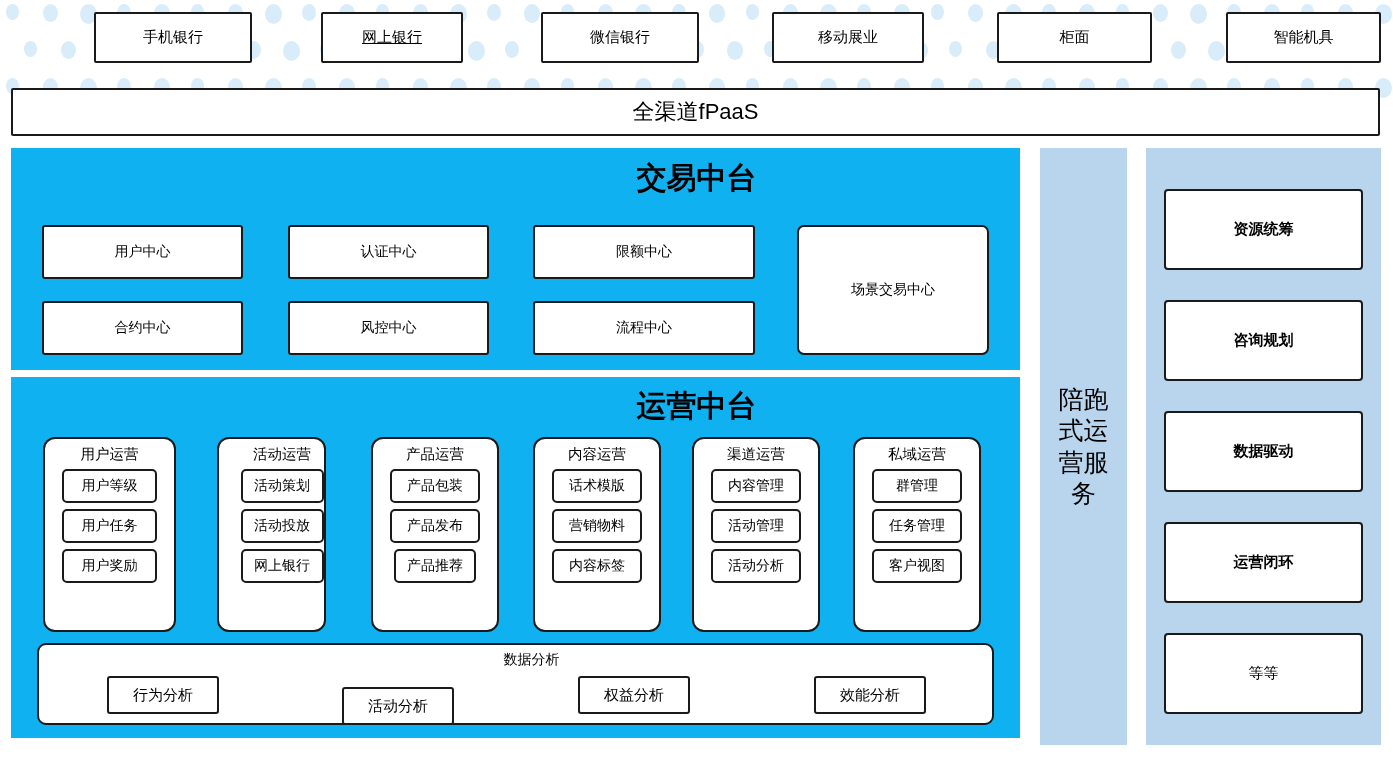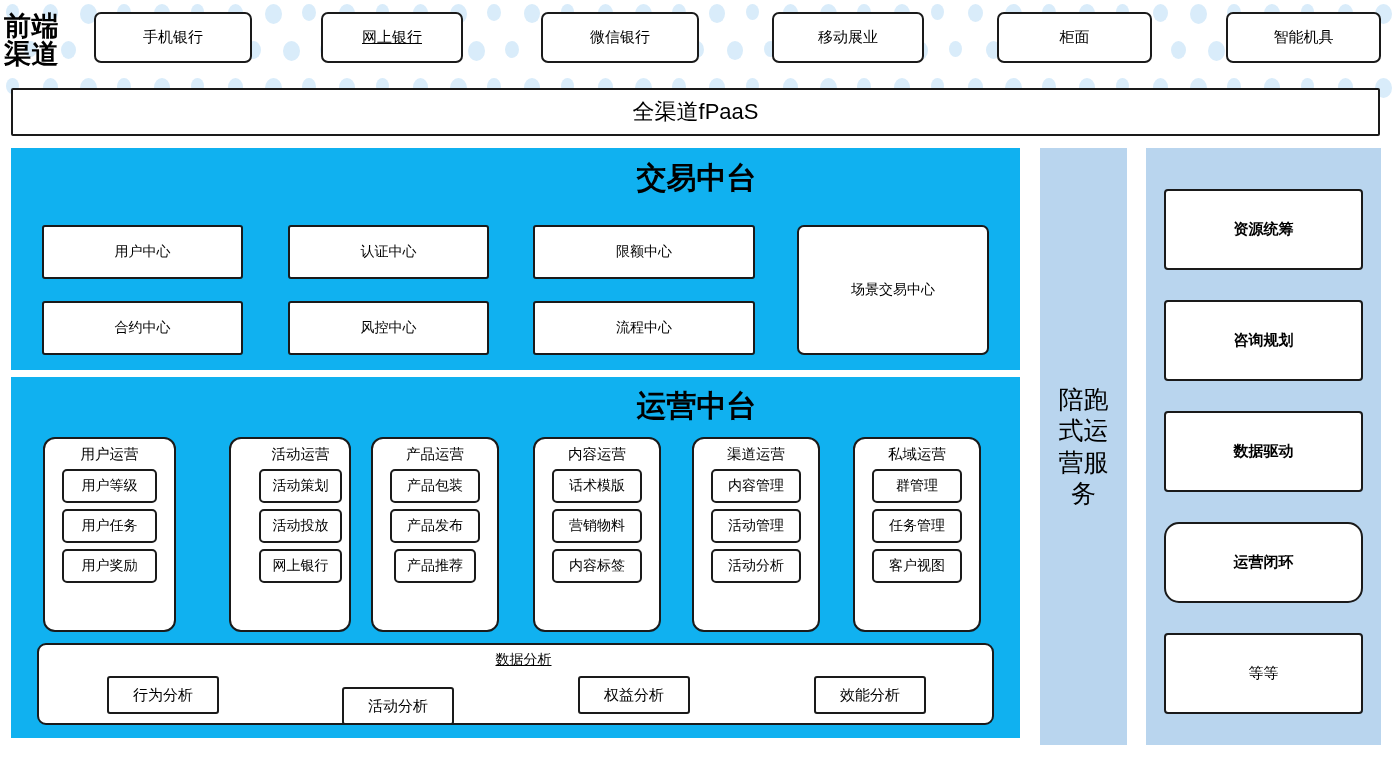--- a/index.html
+++ b/index.html
@@ -65,21 +65,21 @@
     align-items: center;
     justify-content: flex-start;
     text-align: left;
     white-space: pre-line;
   }
 
   .channel-box {
     top: 12px;
     height: 51px;
     font-size: 15px;
-    border-radius: 7px;
+    border-radius: 2px;
   }
 
   
   #fpaas-bar {
     left: 11px;
     top: 88px;
     width: 1369px;
     height: 48px;
     font-size: 22px;
     border-radius: 2px;
@@ -159,25 +159,24 @@
     top: 643px;
     width: 957px;
     height: 82px;
     background: #ffffff;
     border: 2.2px solid #1a1a1a;
     border-radius: 9px;
   }
   #data-analysis-title {
     position: absolute;
     top: 6px;
-    left: 8px;
+    left: 16px;
     width: 100%;
     text-align: center;
     font-size: 14px;
-    text-decoration: underline;
   }
   .analysis-item {
     position: absolute;
     top: 31px;
     width: 112px;
     height: 38px;
     border: 2.2px solid #1a1a1a;
     border-radius: 3px;
     background: #fff;
     font-size: 15px;
@@ -383,22 +382,20 @@
     <div class="bg-dot" style="left: 1171px; top: 115px; width: 15px; height: 18px; background: rgb(217, 236, 250);"></div>
     <div class="bg-dot" style="left: 1208px; top: 115px; width: 17px; height: 20px; background: rgb(217, 236, 250);"></div>
     <div class="bg-dot" style="left: 1245px; top: 115px; width: 14px; height: 17px; background: rgb(217, 236, 250);"></div>
     <div class="bg-dot" style="left: 1282px; top: 115px; width: 16px; height: 19px; background: rgb(217, 236, 250);"></div>
     <div class="bg-dot" style="left: 1319px; top: 115px; width: 13px; height: 16px; background: rgb(217, 236, 250);"></div>
     <div class="bg-dot" style="left: 1356px; top: 115px; width: 15px; height: 18px; background: rgb(217, 236, 250);"></div>
   </div>
 
 <div id="page-root">
 
-  <div id="front-channel-label">前端
-渠道</div>
 
   <div id="channel-boxes">
       <div class="wbox channel-box" style="left: 94px; width: 158px;">手机银行</div>
       <div class="wbox channel-box" style="left: 321px; width: 142px; text-decoration: underline;">网上银行</div>
       <div class="wbox channel-box" style="left: 541px; width: 158px;">微信银行</div>
       <div class="wbox channel-box" style="left: 772px; width: 152px;">移动展业</div>
       <div class="wbox channel-box" style="left: 997px; width: 155px;">柜面</div>
       <div class="wbox channel-box" style="left: 1226px; width: 155px;">智能机具</div>
     </div>
 
@@ -418,21 +415,21 @@
 
   <div class="cyan-block" id="ops-platform"></div>
   <div class="platform-title" id="ops-title">运营中台</div>
   <div id="ops-columns">
       <div class="ops-col" style="left: 43px; width: 133px;">
         <div class="ops-col-title">用户运营</div>
         <div class="ops-item" style="width: 95px;">用户等级</div>
         <div class="ops-item" style="width: 95px;">用户任务</div>
         <div class="ops-item" style="width: 95px;">用户奖励</div>
       </div>
-      <div class="ops-col" style="left: 229px; width: 122px; padding-left: 21px;">
+      <div class="ops-col" style="left: 217px; width: 109px; padding-left: 21px;">
         <div class="ops-col-title">活动运营</div>
         <div class="ops-item" style="width: 83px;">活动策划</div>
         <div class="ops-item" style="width: 83px;">活动投放</div>
         <div class="ops-item" style="width: 83px;">网上银行</div>
       </div>
       <div class="ops-col" style="left: 371px; width: 128px;">
         <div class="ops-col-title">产品运营</div>
         <div class="ops-item" style="width: 90px;">产品包装</div>
         <div class="ops-item" style="width: 90px;">产品发布</div>
         <div class="ops-item" style="width: 82px;">产品推荐</div>
@@ -468,17 +465,17 @@
   </div>
 
   <div id="service-column">
     <div id="service-column-label">陪跑式运营服务</div>
   </div>
 
   <div id="value-panel">
       <div class="value-box" style="top: 41px;">资源统筹</div>
       <div class="value-box" style="top: 152px;">咨询规划</div>
       <div class="value-box" style="top: 263px;">数据驱动</div>
-      <div class="value-box" style="top: 374px; border-radius: 15px;">运营闭环</div>
+      <div class="value-box" style="top: 374px;">运营闭环</div>
       <div class="value-box plain" style="top: 485px;">等等</div>
     </div>
 
 </div>
 
 </body></html>

